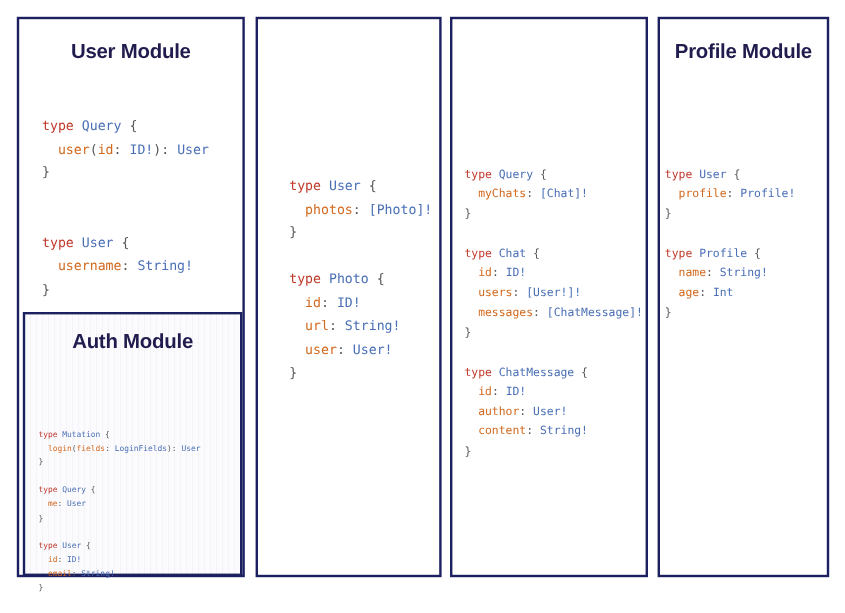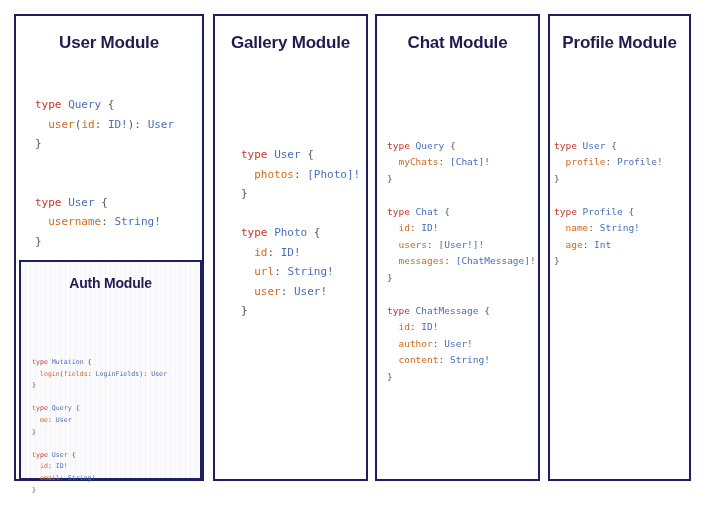--- a/index.html
+++ b/index.html
@@ -61,21 +61,21 @@
 
   #title-user,
   #title-gallery,
   #title-chat,
   #title-profile {
     font-size: 17px;
     margin-top: 17px;
   }
 
   #title-auth {
-    font-size: 14px;
+    font-size: 17px;
     margin-top: 13px;
   }
 
   
   .code {
     font-family: "DejaVu Sans Mono", monospace;
     white-space: pre;
     color: #585858;
   }
 
@@ -123,34 +123,32 @@
 <span class="pun">}</span>
 <span class="pun"></span>
 <span class="kw">type </span><span class="ty">User</span><span class="pun"> {</span>
 <span class="pun">  </span><span class="fld">id</span><span class="pun">: </span><span class="ty">ID!</span>
 <span class="pun">  </span><span class="fld">email</span><span class="pun">: </span><span class="ty">String!</span>
 <span class="pun">}</span></pre>
     </div>
   </div>
 
   <div class="card" id="col-gallery">
-    <div class="card-title" id="title-gallery">Gallery Module</div>
     <pre class="code big" id="code-gallery"><span class="kw">type </span><span class="ty">User</span><span class="pun"> {</span>
 <span class="pun">  </span><span class="fld">photos</span><span class="pun">: </span><span class="ty">[Photo]!</span>
 <span class="pun">}</span>
 <span class="pun"></span>
 <span class="kw">type </span><span class="ty">Photo</span><span class="pun"> {</span>
 <span class="pun">  </span><span class="fld">id</span><span class="pun">: </span><span class="ty">ID!</span>
 <span class="pun">  </span><span class="fld">url</span><span class="pun">: </span><span class="ty">String!</span>
 <span class="pun">  </span><span class="fld">user</span><span class="pun">: </span><span class="ty">User!</span>
 <span class="pun">}</span></pre>
   </div>
 
   <div class="card" id="col-chat">
-    <div class="card-title" id="title-chat">Chat Module</div>
     <pre class="code mid" id="code-chat"><span class="kw">type </span><span class="ty">Query</span><span class="pun"> {</span>
 <span class="pun">  </span><span class="fld">myChats</span><span class="pun">: </span><span class="ty">[Chat]!</span>
 <span class="pun">}</span>
 <span class="pun"></span>
 <span class="kw">type </span><span class="ty">Chat</span><span class="pun"> {</span>
 <span class="pun">  </span><span class="fld">id</span><span class="pun">: </span><span class="ty">ID!</span>
 <span class="pun">  </span><span class="fld">users</span><span class="pun">: </span><span class="ty">[User!]!</span>
 <span class="pun">  </span><span class="fld">messages</span><span class="pun">: </span><span class="ty">[ChatMessage]!</span>
 <span class="pun">}</span>
 <span class="pun"></span>

